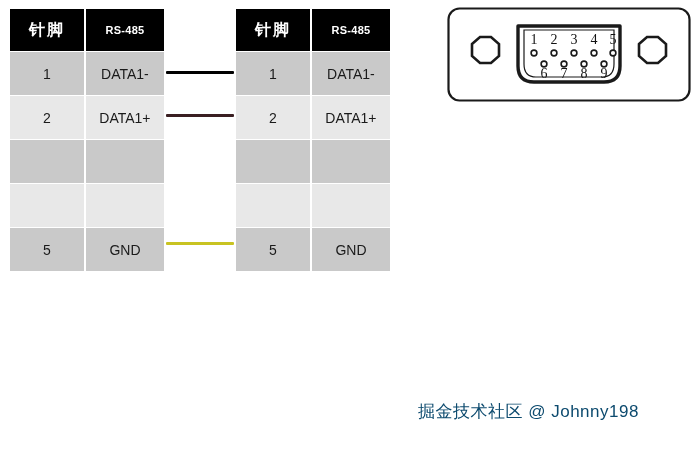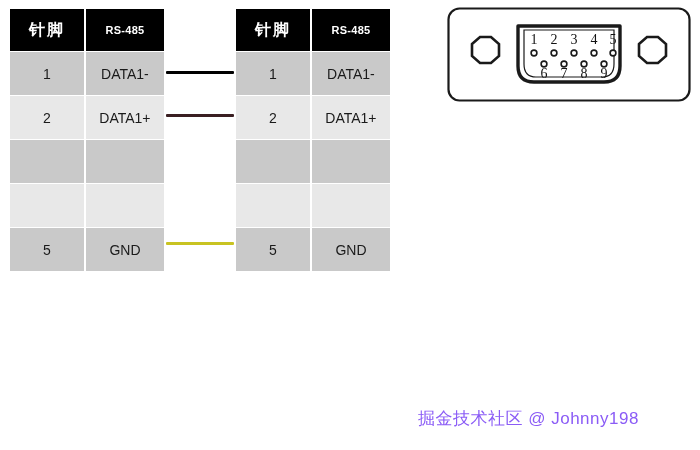--- a/index.html
+++ b/index.html
@@ -201,15 +201,15 @@
     </g>
 
     <g font-family="Liberation Serif, DejaVu Serif, serif" font-size="14" fill="#111111" text-anchor="middle">
       <text x="98" y="72">6</text>
       <text x="118" y="72">7</text>
       <text x="138" y="72">8</text>
       <text x="158" y="72">9</text>
     </g>
   </svg>
 
-  <div id="watermark" style="color: #8b5cf6; margin-top: 7px;">掘金技术社区 @ Johnny198</div>
+  <div id="watermark" style="color: #0c4a6e;">掘金技术社区 @ Johnny198</div>
 
 </div>
 
 </body></html>

